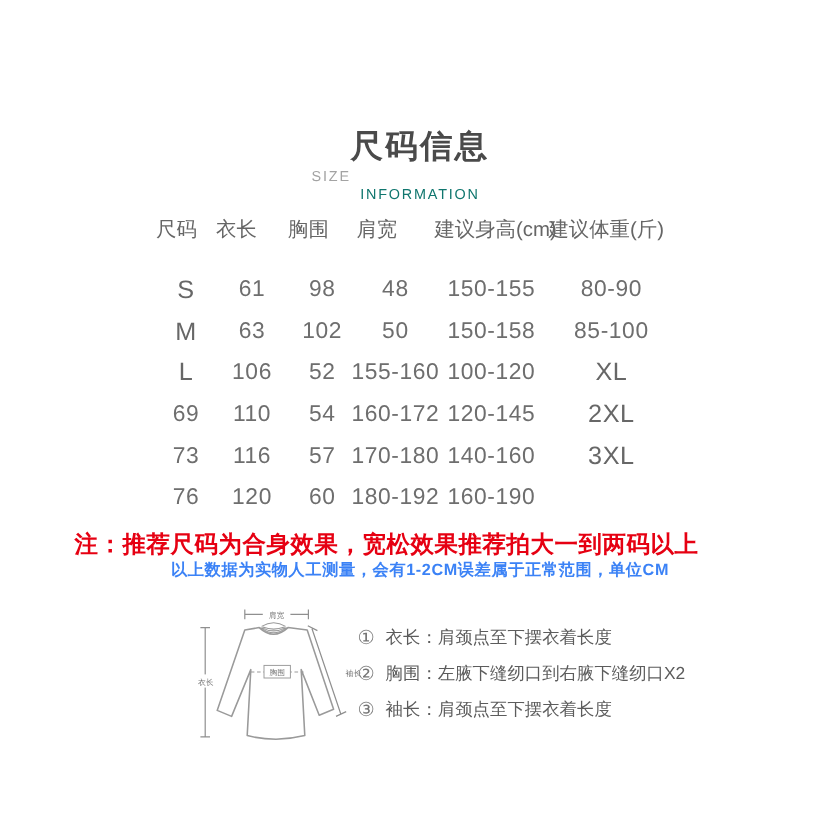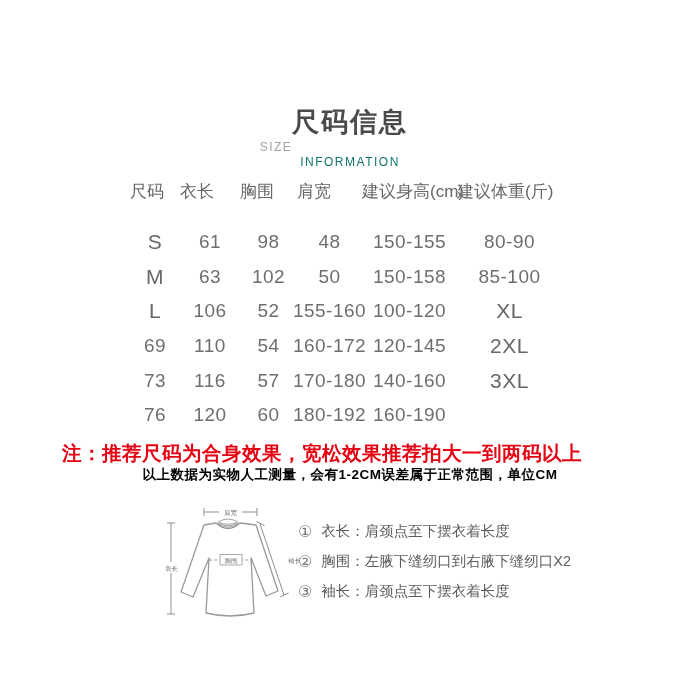--- a/index.html
+++ b/index.html
@@ -39,21 +39,21 @@
     white-space:nowrap;letter-spacing:0.5px;
   }
   .tbody .size{font-size:21px;color:#676767;}
 
   .warning{
     position:absolute;top:440px;left:0;width:644px;text-align:center;
     font-size:19.5px;font-weight:700;color:#e60012;letter-spacing:0.5px;
   }
   .measure-note{
     position:absolute;top:466px;left:0;width:700px;text-align:center;
-    font-size:13.5px;font-weight:700;color:#000000;letter-spacing:0.5px;
+    font-size:13.5px;font-weight:700;color:#3b82f6;letter-spacing:0.5px;
   }
 
   .diagram{position:absolute;left:162px;top:502px;}
 
   .guide{
     position:absolute;left:298px;top:523px;
     display:flex;flex-direction:column;gap:13px;
     font-size:14.5px;color:#5c5c5c;font-weight:500;
   }
   .guide-item{display:flex;align-items:center;height:17px;}

